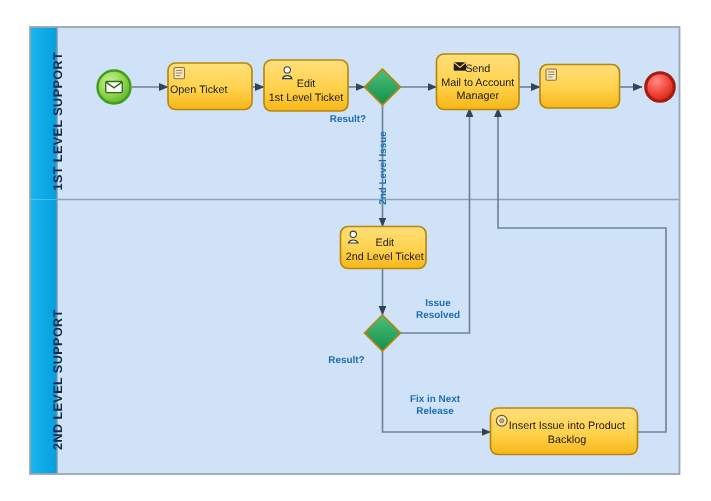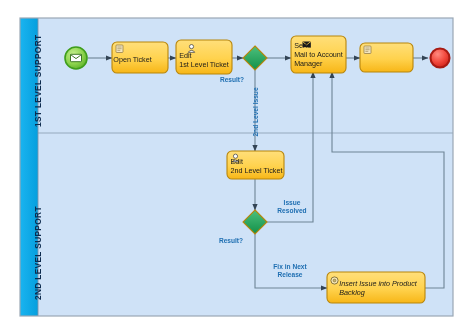--- a/index.html
+++ b/index.html
@@ -21,20 +21,21 @@
     top: 0;
     width: 474px;
     height: 334px;
   }
   
   .node-label {
     position: absolute;
     display: flex;
     align-items: center;
     justify-content: center;
+    text-align: center;
     color: #1a1a1a;
     font-size: 7.2px;
     line-height: 9px;
     font-weight: 400;
     pointer-events: none;
     white-space: pre-line;
   }
   .lane-label {
     position: absolute;
     color: #0d2b4e;
@@ -215,21 +216,21 @@
 1st Level Ticket</div>
 
   <div class="node-label" style="left:291px; top:39px; width:55px; height:31px;">Send
 Mail to Account
 Manager</div>
 
 
   <div class="node-label" style="left:229px; top:156px; width:55px; height:20px;">Edit
 2nd Level Ticket</div>
 
-  <div class="node-label" style="left:331px; top:275px; width:94px; height:25px;font-style:italic;">Insert Issue into Product
+  <div class="node-label" style="left:331px; top:275px; width:94px; height:25px;">Insert Issue into Product
 Backlog</div>
 
   <div class="flow-label" style="left:212px; top:76px; width:40px;">Result?</div>
 
   <div class="flow-label vertical" style="left:252px; top:142px; width:60px;">2nd Level Issue</div>
 
   <div class="flow-label" style="left:266px; top:199px; width:52px;">Issue
 Resolved</div>
 
   <div class="flow-label" style="left:211px; top:237px; width:40px;">Result?</div>

